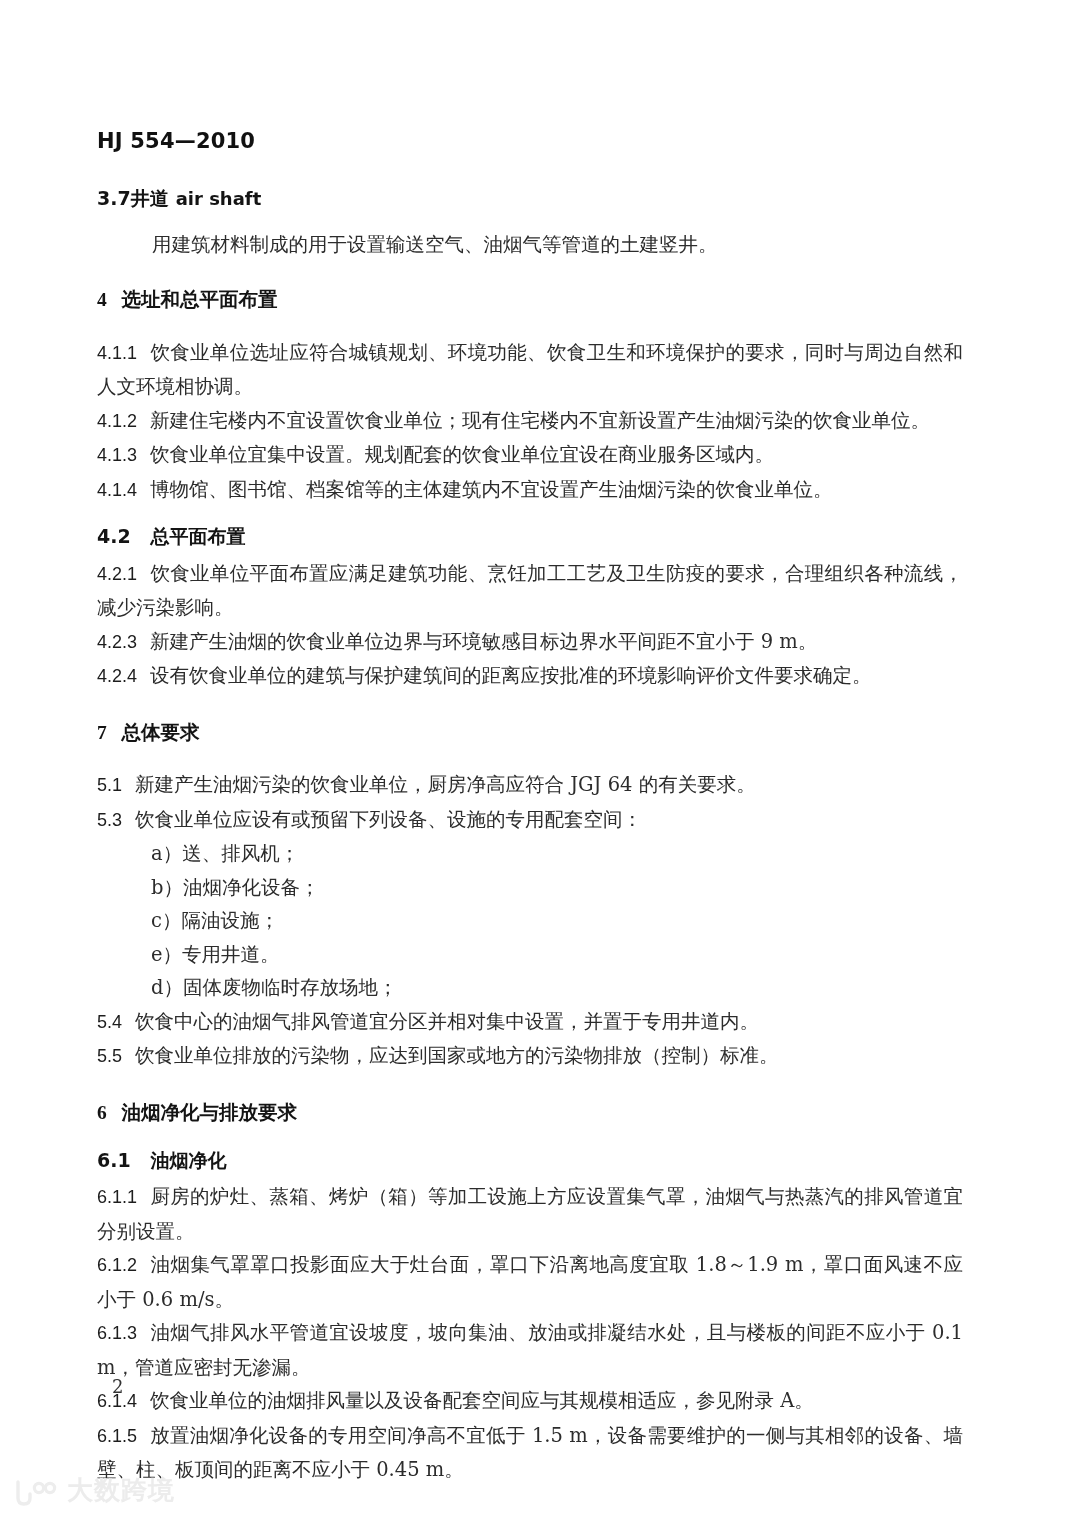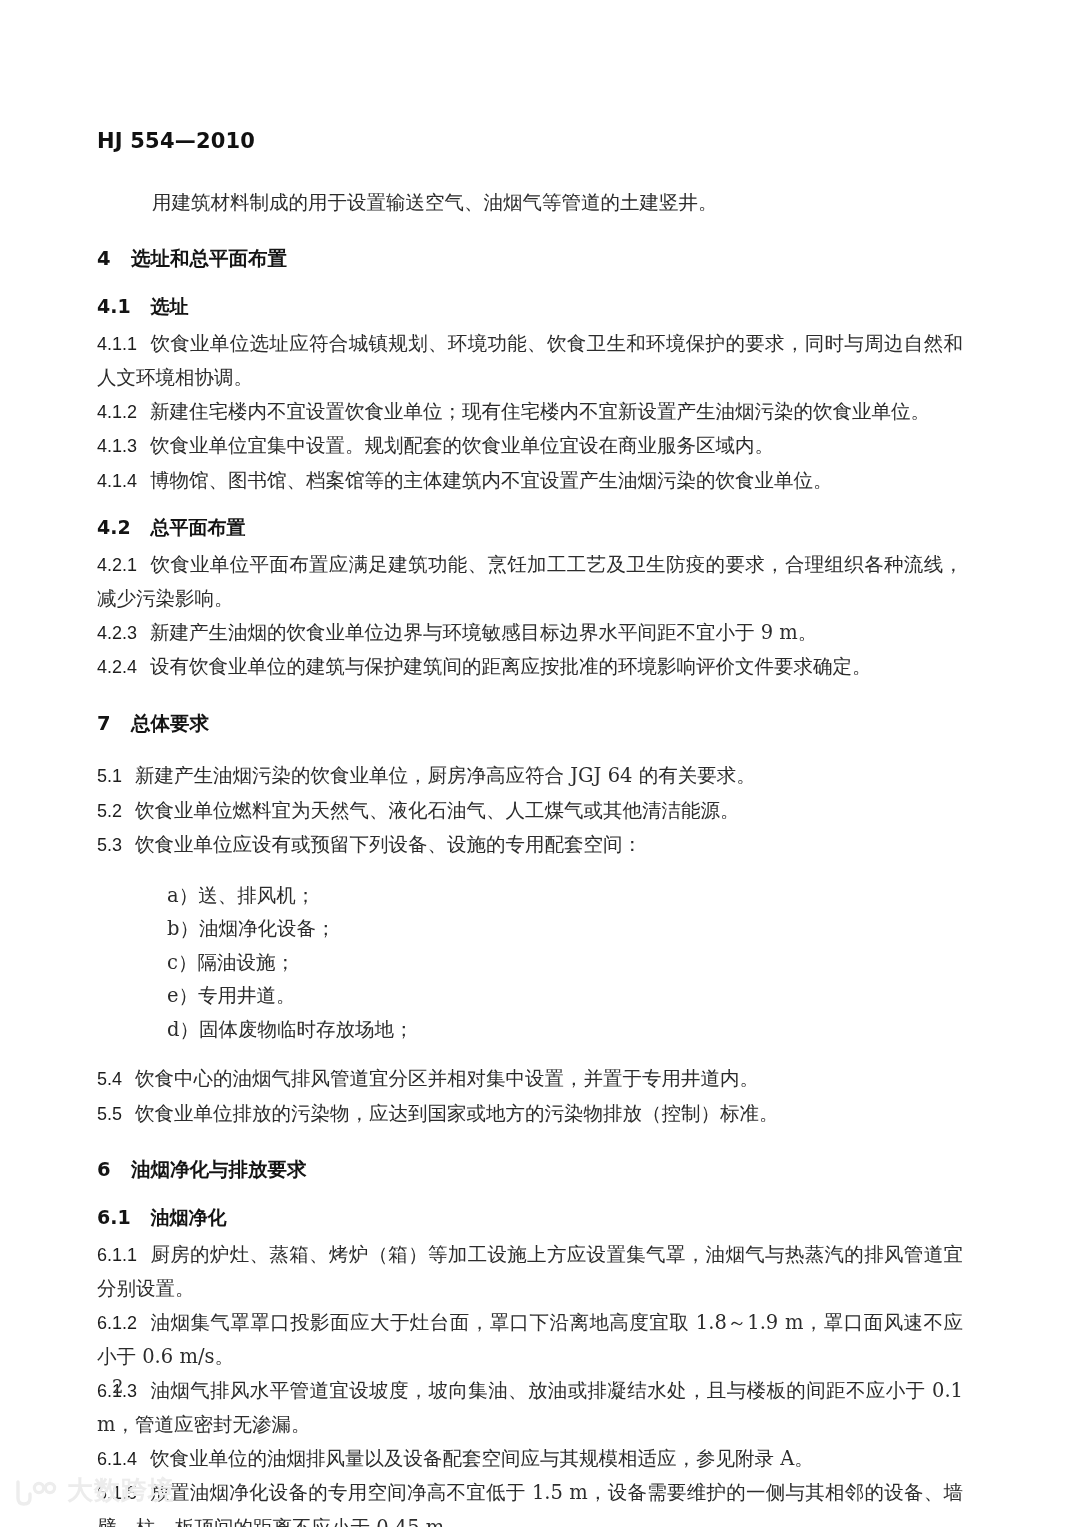--- a/index.html
+++ b/index.html
@@ -51,20 +51,21 @@
     font-size: 19px;
     color: #141414;
     margin: 0;
     line-height: 1.35;
     white-space: pre;
   }
   .h-major {            
     margin-top: 26px;
     margin-bottom: 22px;
     font-size: 19.5px;
+    font-family: Liberation Serif, serif;
   }
   .h-sub {              
     margin-top: 17px;
     margin-bottom: 7px;
   }
   .h-term {             
     margin-bottom: 4px;
   }
   .h-term .en {
     font-weight: bold;
@@ -96,21 +97,21 @@
     font-size: 19.5px;
     line-height: 33.5px;
     margin: 16px;
     text-indent: 39px;
     color: #2c2c2c;
   }
 
   
   .letter-list {
     list-style: none;
-    margin: 16px;
+    margin: 0;
     padding: 0;
   }
   .letter-list li {
     font-size: 19.5px;
     line-height: 33.5px;
     margin: 0;
     padding-left: 54px;
     color: #2c2c2c;
   }
   .letter-list li .lbl {
@@ -153,25 +154,25 @@
 </style>
 </head>
 <body>
 
 <div class="page">
 
   <div class="content">
 
     <div class="doc-header">HJ 554—2010</div>
 
+    <div class="h-clause h-term"><span>3.7</span><span class="gap"></span><span>井道</span><span class="gap-sm"></span><span class="en">air shaft</span></div>
     <p class="def-body">用建筑材料制成的用于设置输送空气、油烟气等管道的土建竖井。</p>
 
     <div class="h-clause h-major">4   选址和总平面布置</div>
 
-    <div class="h-clause h-sub">4.1   选址</div>
 
     <p class="para"><span class="num">4.1.1</span><span class="gap"></span><span>饮食业单位选址应符合城镇规划、环境功能、饮食卫生和环境保护的要求，同时与周边自然和人文环境相协调。</span></p>
 
     <p class="para"><span class="num">4.1.2</span><span class="gap"></span><span>新建住宅楼内不宜设置饮食业单位；现有住宅楼内不宜新设置产生油烟污染的饮食业单位。</span></p>
 
     <p class="para"><span class="num">4.1.3</span><span class="gap"></span><span>饮食业单位宜集中设置。规划配套的饮食业单位宜设在商业服务区域内。</span></p>
 
     <p class="para"><span class="num">4.1.4</span><span class="gap"></span><span>博物馆、图书馆、档案馆等的主体建筑内不宜设置产生油烟污染的饮食业单位。</span></p>
 
     <div class="h-clause h-sub">4.2   总平面布置</div>
@@ -180,21 +181,20 @@
 
 
     <p class="para"><span class="num">4.2.3</span><span class="gap"></span><span>新建产生油烟的饮食业单位边界与环境敏感目标边界水平间距不宜小于 9 m。</span></p>
 
     <p class="para"><span class="num">4.2.4</span><span class="gap"></span><span>设有饮食业单位的建筑与保护建筑间的距离应按批准的环境影响评价文件要求确定。</span></p>
 
     <div class="h-clause h-major">7   总体要求</div>
 
     <p class="para"><span class="num">5.1</span><span class="gap"></span><span>新建产生油烟污染的饮食业单位，厨房净高应符合 JGJ 64 的有关要求。</span></p>
 
-    <p class="para"><span class="num">5.2</span><span class="gap"></span><span>饮食业单位燃料宜为天然气、液化石油气、人工煤气或其他清洁能源。</span></p>
 
     <p class="para"><span class="num">5.3</span><span class="gap"></span><span>饮食业单位应设有或预留下列设备、设施的专用配套空间：</span></p>
 
     <ul class="letter-list">
       <li><span class="lbl">a）</span><span>送、排风机；</span></li>
       <li><span class="lbl">b）</span><span>油烟净化设备；</span></li>
       <li><span class="lbl">c）</span><span>隔油设施；</span></li>
       <li><span class="lbl">e）</span><span>专用井道。</span></li>
       <li><span class="lbl">d）</span><span>固体废物临时存放场地；</span></li>
     </ul>

